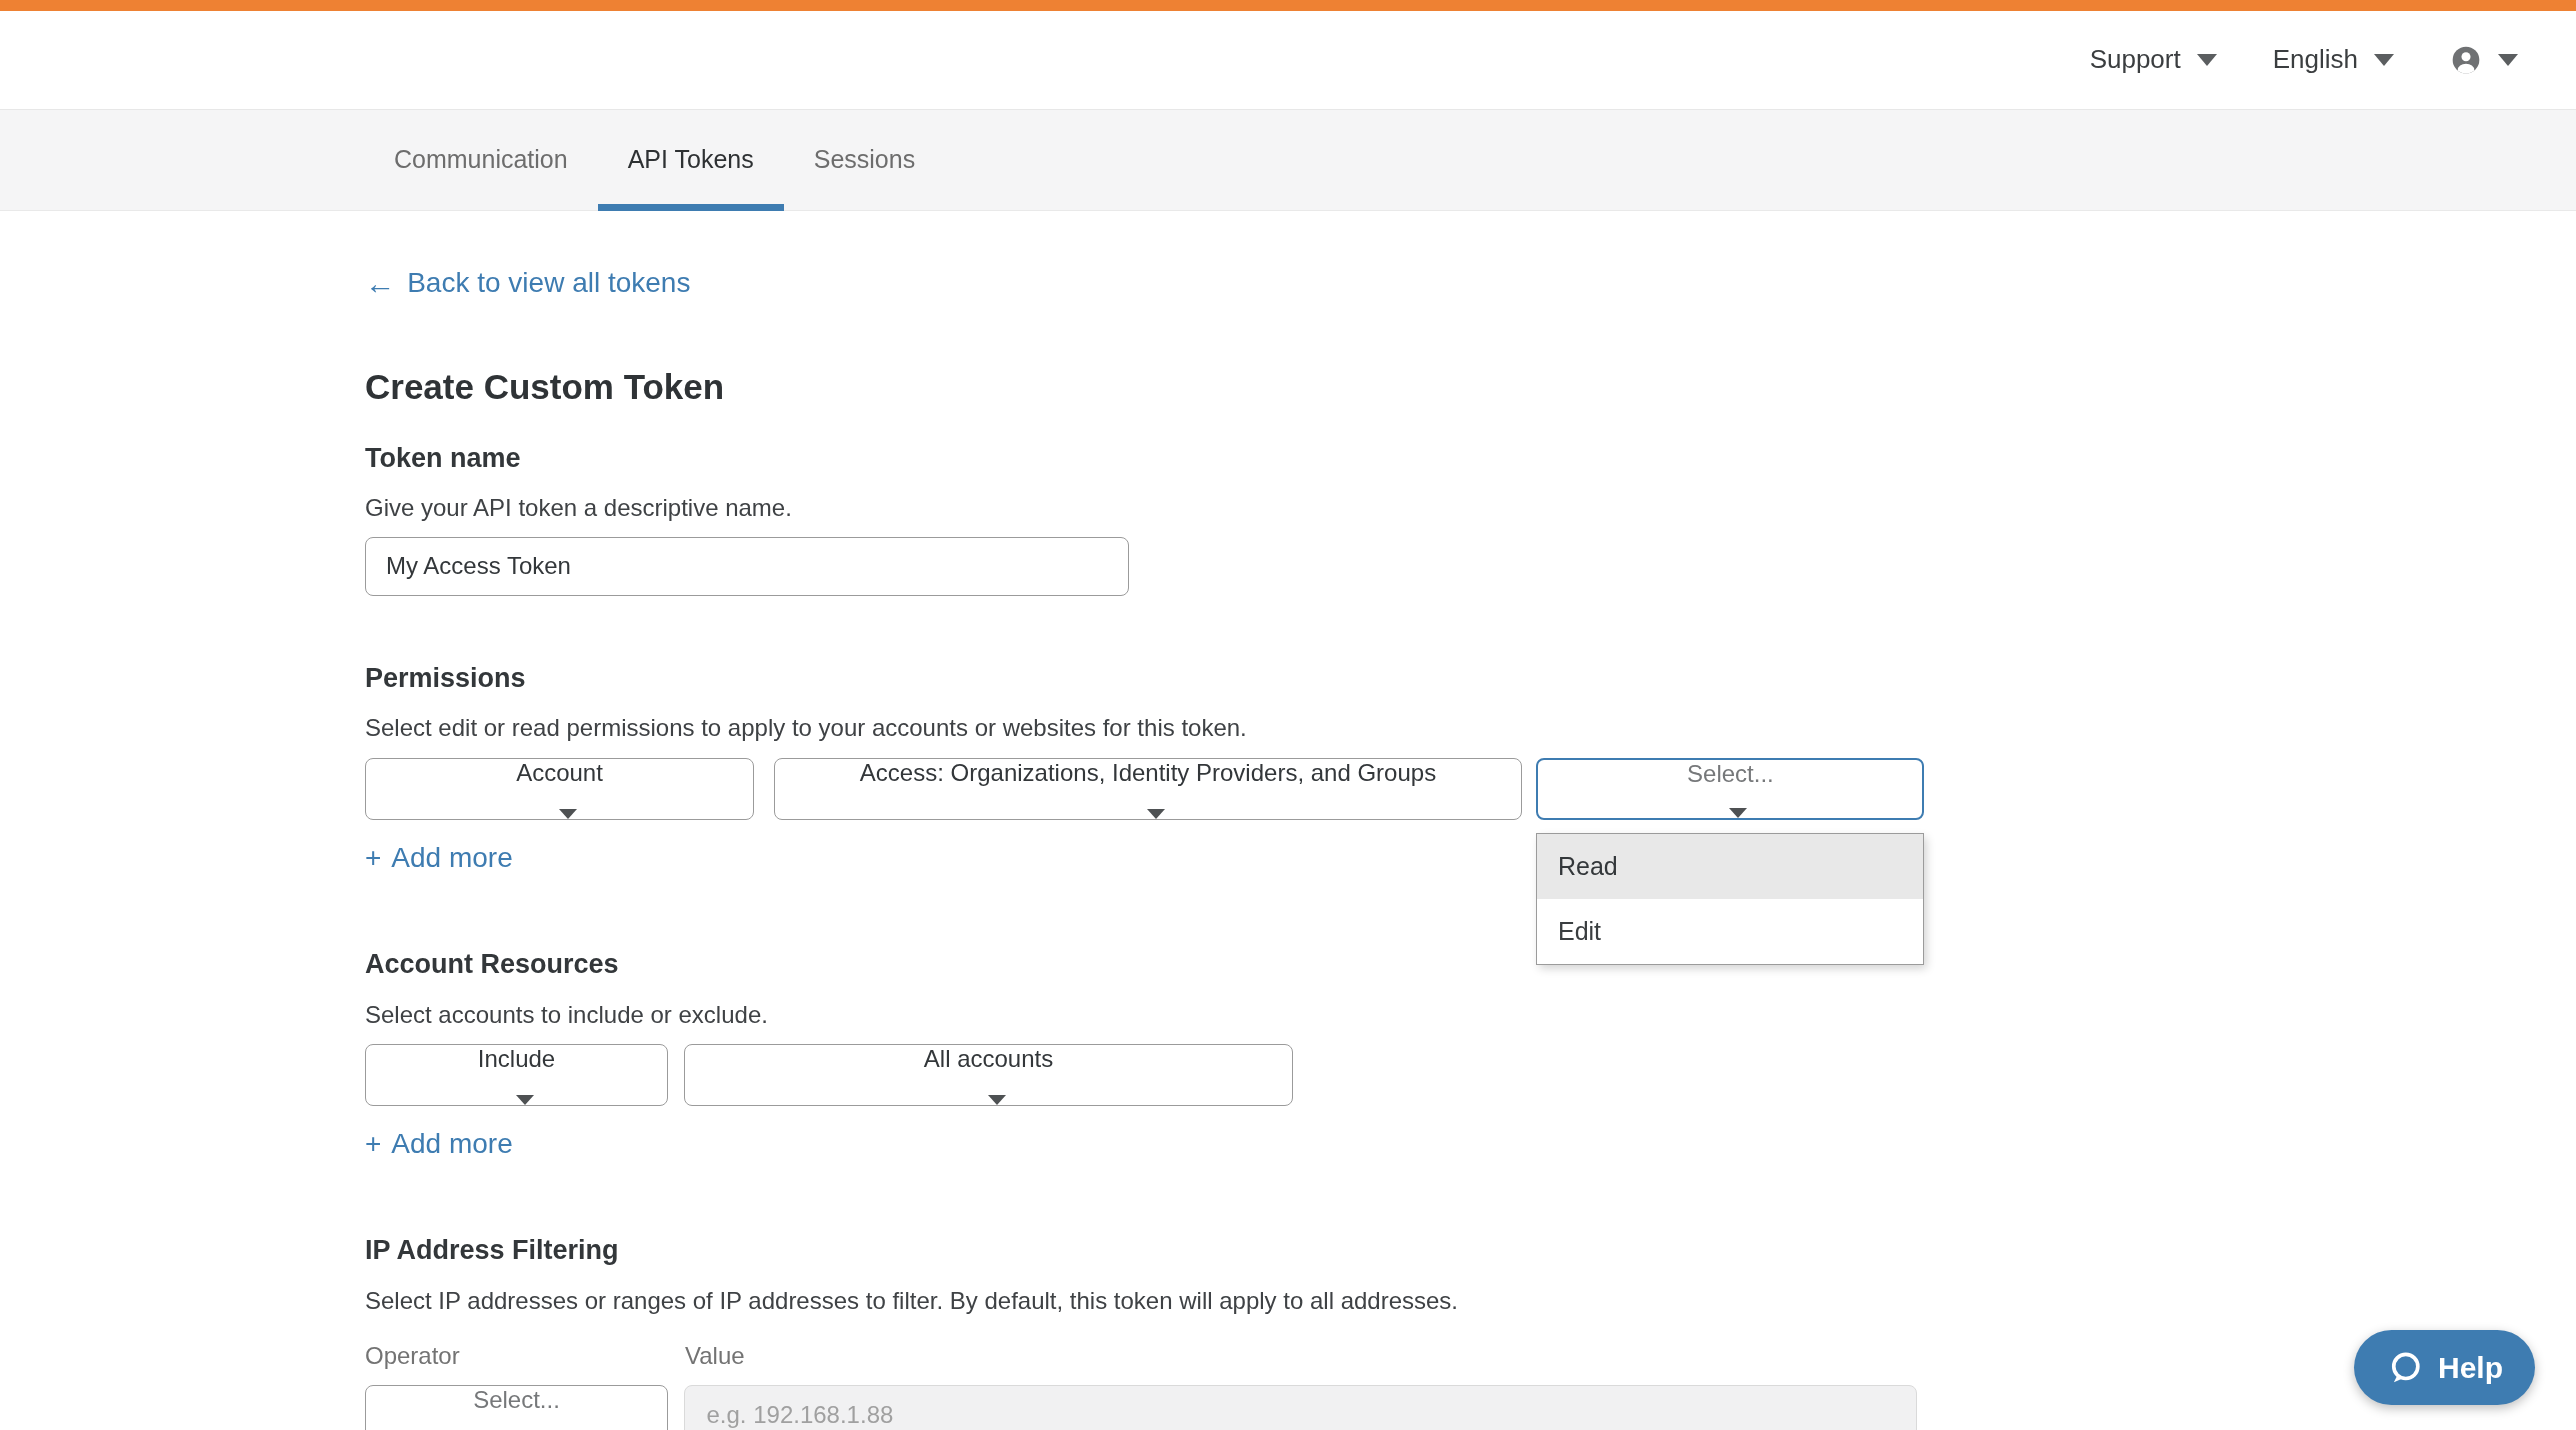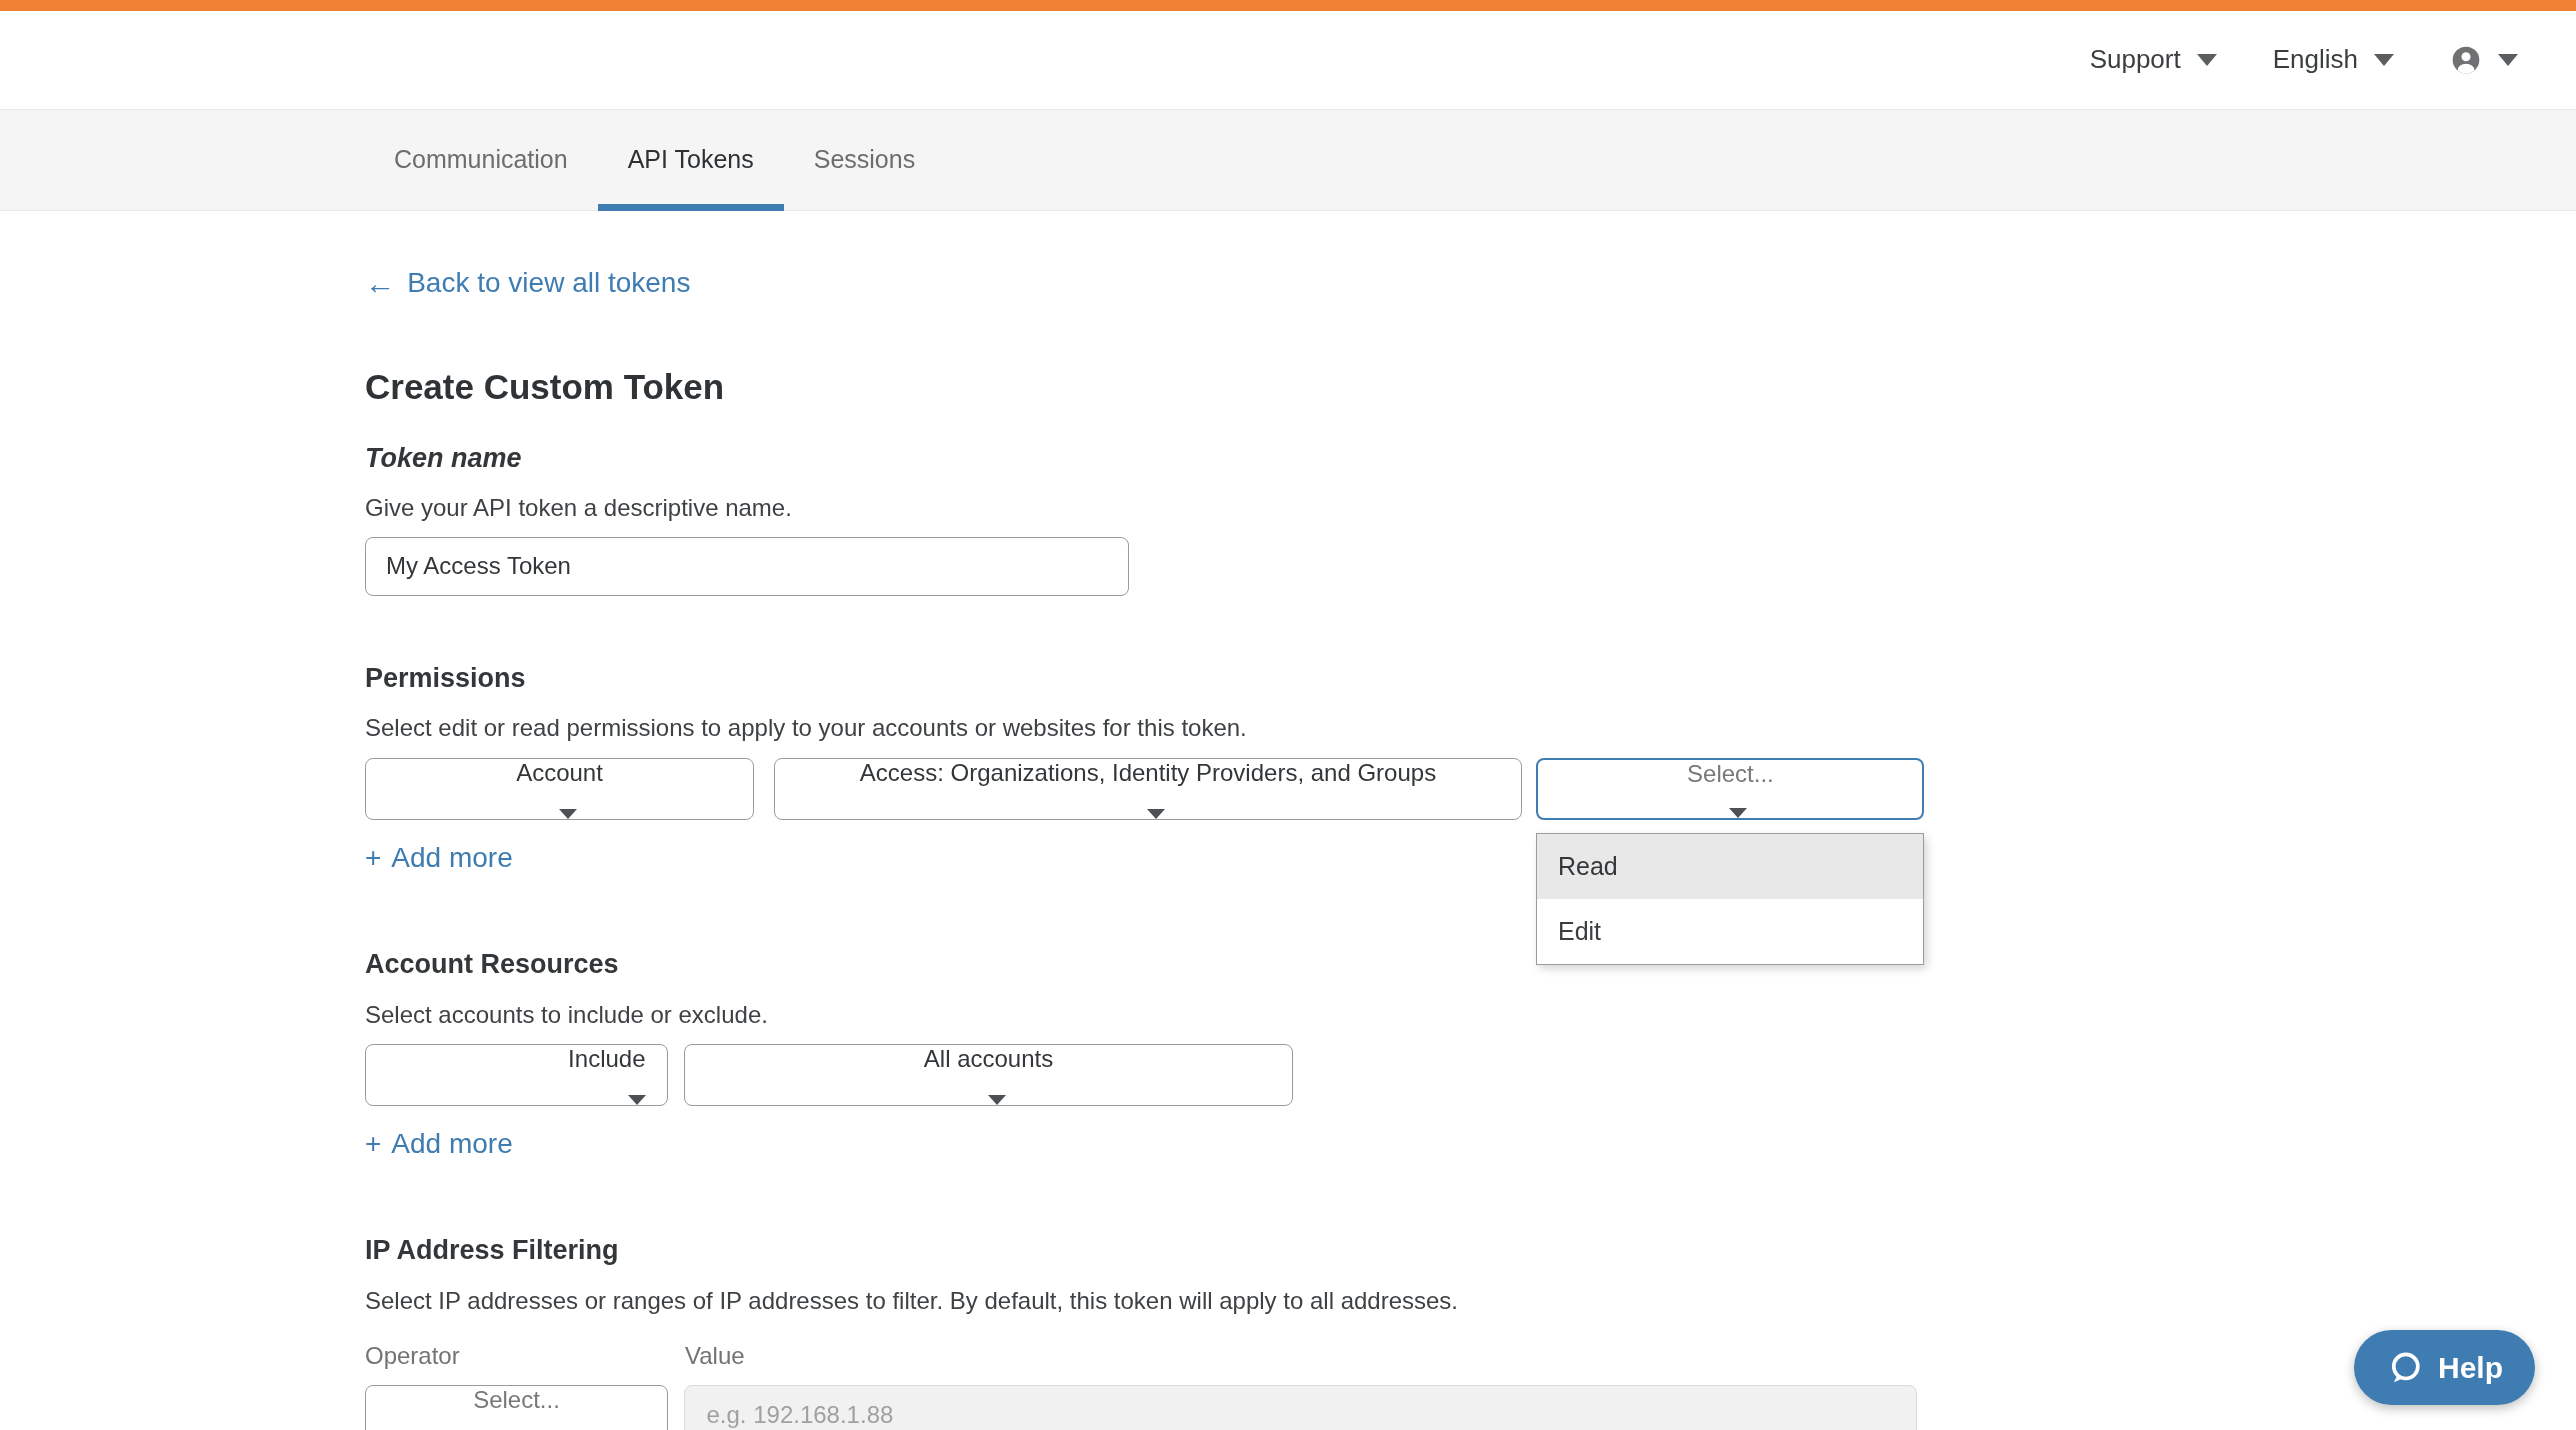--- a/index.html
+++ b/index.html
@@ -68,21 +68,21 @@
     display: inline-flex; align-items: center; gap: 11.7px;
     margin-top: 56px; font-size: 28px; color: #3e7cb1;
     text-decoration: none; cursor: pointer;
   }
   .back-arrow { font-size: 30.5px; line-height: 1; }
   .page-title { margin-top: 68px; font-size: 35px; font-weight: bold; color: #2f3336; }
 
   .section-heading { font-size: 27px; font-weight: bold; color: #33373a; }
   .section-desc { font-size: 24px; color: #3f4245; margin-top: 20.6px; }
 
-  .mt-token   { margin-top: 36px; font-style: italic; }
+  .mt-token   { margin-top: 36px; }
   .mt-perm    { margin-top: 67px; }
   .mt-acct    { margin-top: 75px; }
   .mt-ip      { margin-top: 75px; }
 
   .text-input {
     display: block;
     margin-top: 14.4px;
     width: 764px; height: 59px;
     border: 1.8px solid #9b9b9b; border-radius: 8px;
     font-family: "Liberation Sans", sans-serif;
@@ -111,21 +111,21 @@
     border-left: 9px solid transparent;
     border-right: 9px solid transparent;
     border-top: 10.8px solid #4e5153;
     margin-left: 16px;
     flex: none;
   }
   .select .placeholder { color: #76787a; }
 
   .w-scope   { width: 389px; margin-right: 20px; }
   .w-access  { width: 748px; margin-right: 14.4px; }
-  .w-include { width: 303px; margin-right: 16px; align-items: flex-end; }
+  .w-include { width: 303px; margin-right: 16px; }
   .w-allacct { width: 609px; }
   .w-op      { width: 303px; margin-right: 16px; }
 
   .select-wrap { position: relative; width: 388px; }
   .select.focused {
     width: 100%;
     border: 2.7px solid #3e7cb1;
     padding: 0 20.6px;
   }
   .dropdown-menu {

